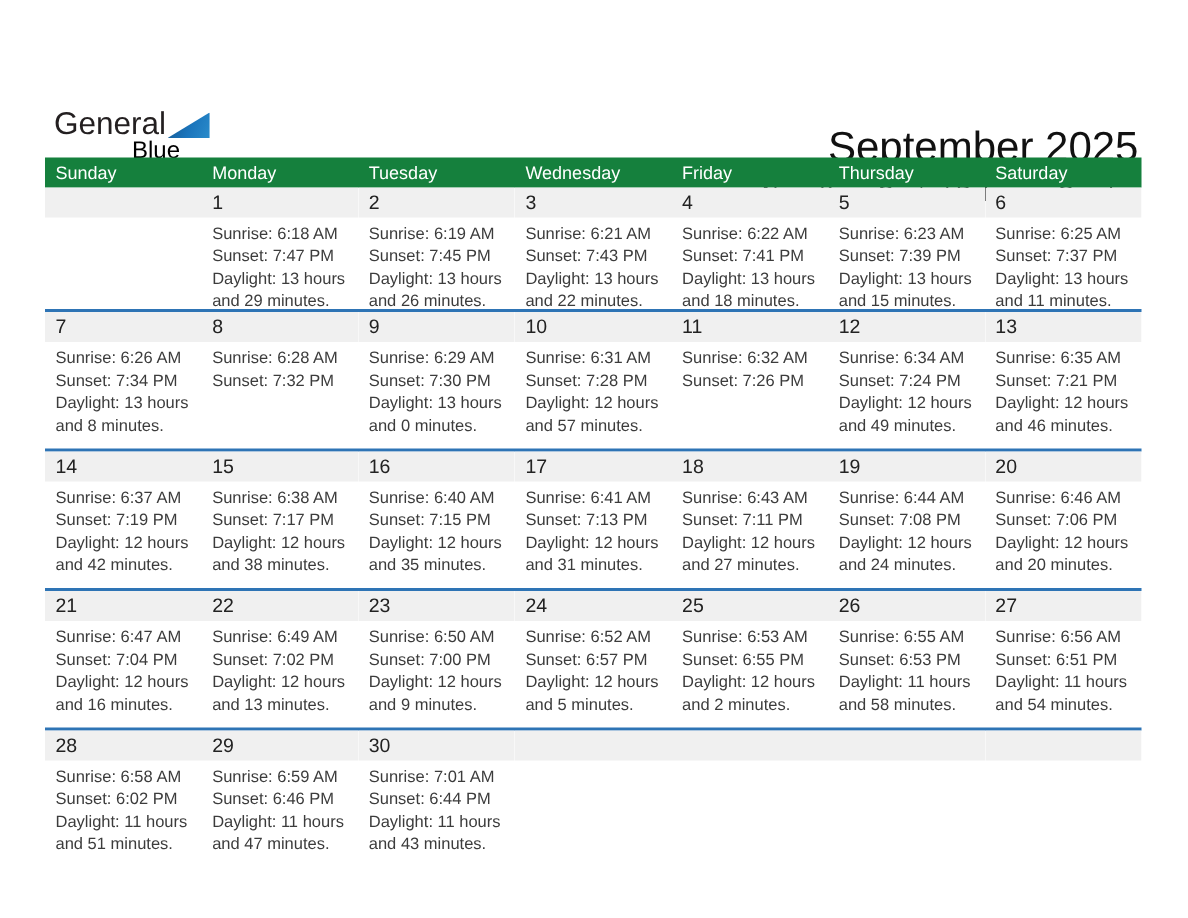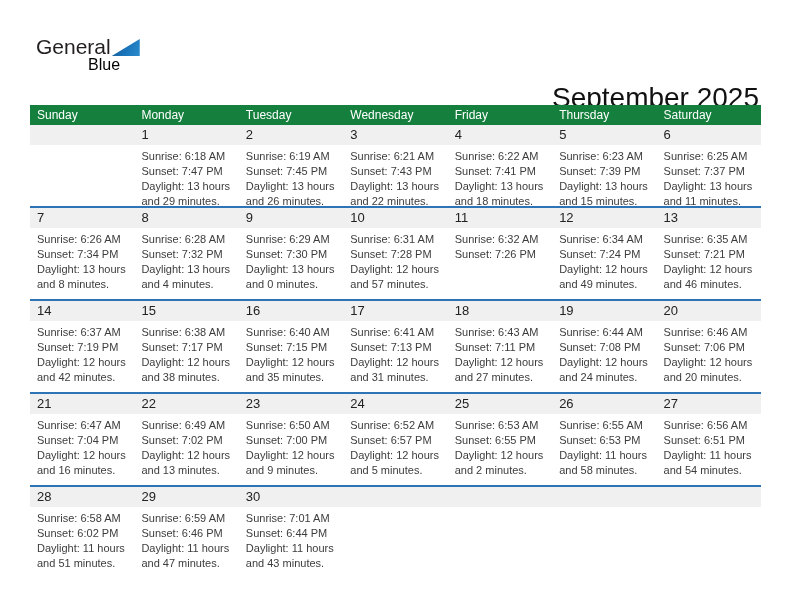--- a/index.html
+++ b/index.html
@@ -7,21 +7,21 @@
     width: 792px; height: 612px;
     background: #ffffff;
     font-family: "Liberation Sans", sans-serif;
     position: relative;
     overflow: hidden;
     color: #1a1a1a;
   }
 
   
   .logo { position: absolute; left: 36px; top: 36px; }
-  .logo-line1 { display: flex; align-items: flex-end; }
+  .logo-line1 { display: flex; align-items: flex-end; margin-top: 36px; }
   .logo-general {
     font-size: 21px; font-weight: 400; color: #231f20; letter-spacing: 0px; line-height: 22px;
   }
   .logo-triangle {
     width: 28px; height: 17px; margin-left: 1px; margin-bottom: 2px;
     background: linear-gradient(115deg, #14568f 0%, #1b75bc 55%, #2a8ccb 100%);
     clip-path: polygon(0 100%, 100% 100%, 100% 0);
     display: inline-block;
   }
   .logo-blue {
@@ -168,21 +168,20 @@
       <div class="daylight">Daylight: 13 hours and 8 minutes.</div>
     </div>
   </div>
         <div class="cell">
     <div class="day-band">
       <span class="day-num">8</span>
     </div>
     <div class="cell-body">
       <div class="sunrise">Sunrise: 6:28 AM</div>
       <div class="sunset">Sunset: 7:32 PM</div>
-      <div class="daylight">Daylight: 13 hours and 4 minutes.</div>
     </div>
   </div>
         <div class="cell">
     <div class="day-band">
       <span class="day-num">9</span>
     </div>
     <div class="cell-body">
       <div class="sunrise">Sunrise: 6:29 AM</div>
       <div class="sunset">Sunset: 7:30 PM</div>
       <div class="daylight">Daylight: 13 hours and 0 minutes.</div>

